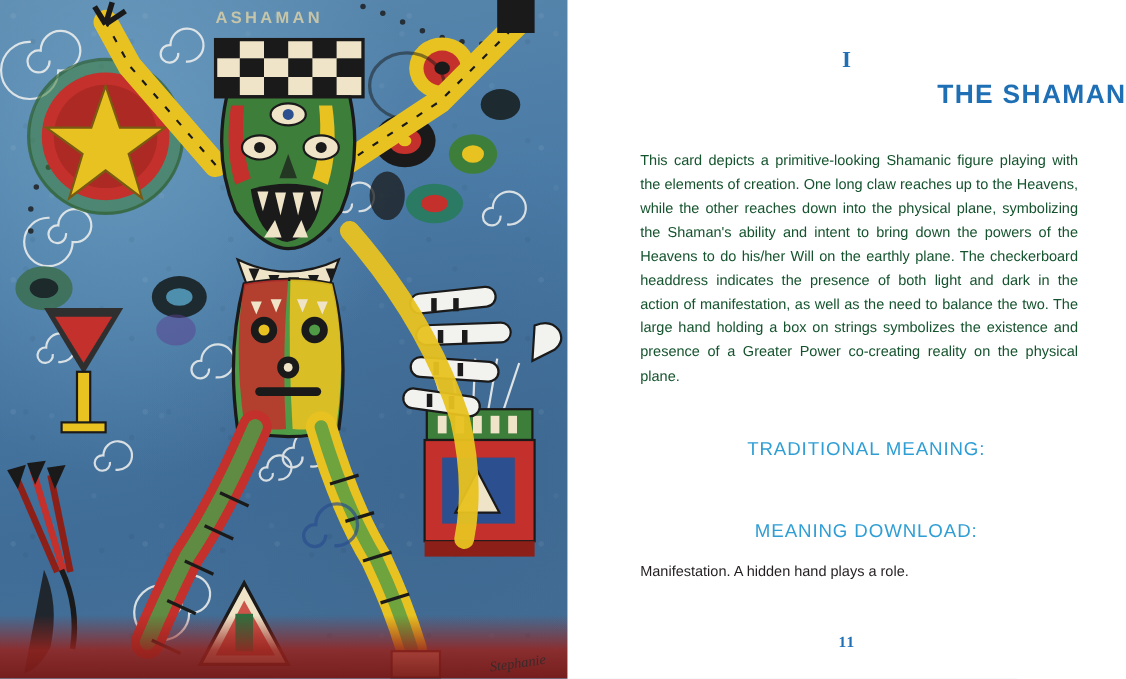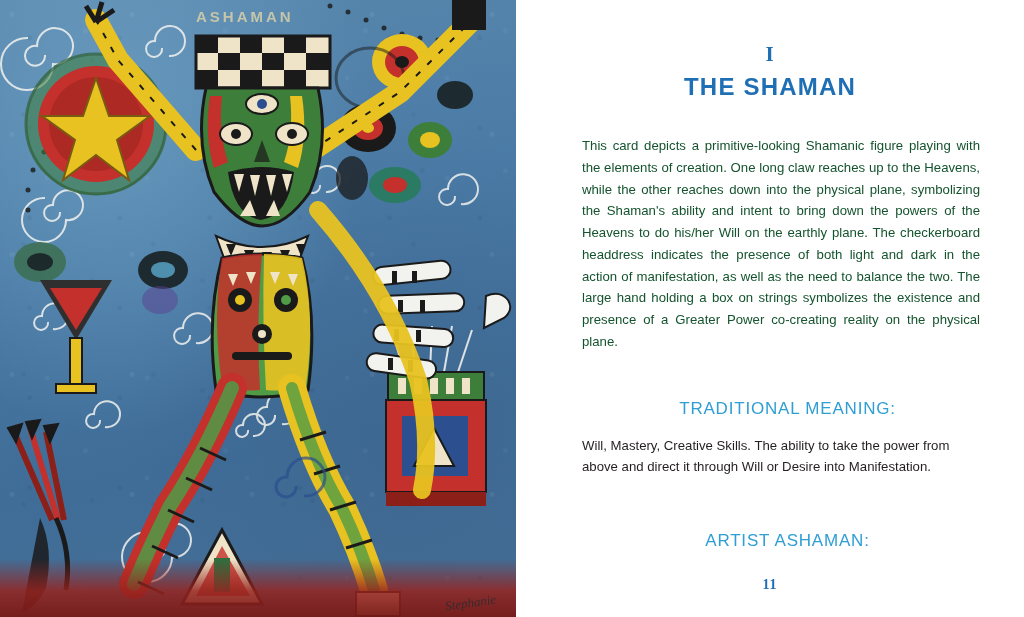--- a/index.html
+++ b/index.html
@@ -96,21 +96,21 @@
   .numeral {
     text-align: center;
     margin-top: 42px;
     font-family: "Liberation Serif", serif;
     font-weight: 700;
     font-size: 21px;
     color: #1f6fb5;
     letter-spacing: 1px;
   }
   .card-title {
-    text-align: center;
+    text-align: right;
     margin-top: 6px;
     font-family: "Liberation Sans", sans-serif;
     font-weight: 700;
     font-size: 24px;
     letter-spacing: 1.2px;
     color: #1f6fb5;
   }
   .body-text {
     margin: 34px 44px 0 66px;
     font-size: 13.2px;
@@ -424,19 +424,19 @@
     <div class="art-signature">Stephanie</div>
   </div>
 
   <div class="text-page">
     <div class="numeral">I</div>
     <h1 class="card-title">THE SHAMAN</h1>
 
     <p class="body-text">This card depicts a primitive-looking Shamanic figure playing with the elements of creation. One long claw reaches up to the Heavens, while the other reaches down into the physical plane, symbolizing the Shaman's ability and intent to bring down the powers of the Heavens to do his/her Will on the earthly plane. The checkerboard headdress indicates the presence of both light and dark in the action of manifestation, as well as the need to balance the two. The large hand holding a box on strings symbolizes the existence and presence of a Greater Power co-creating reality on the physical plane.</p>
 
     <div class="section-head">TRADITIONAL MEANING:</div>
-    <p class="section-body">Will, Mastery, Creative Skills. The ability to take the power from above and direct it through Will or Desire into Manifestation.</p>
-
-    <div class="section-head second">ARTIST ASHAMAN:</div>
+
+    <div class="section-head second">MEANING DOWNLOAD:</div>
+    <p class="section-body">Manifestation. A hidden hand plays a role.</p>
 
     <div class="page-number">11</div>
   </div>
 </div>
 
 </body></html>

